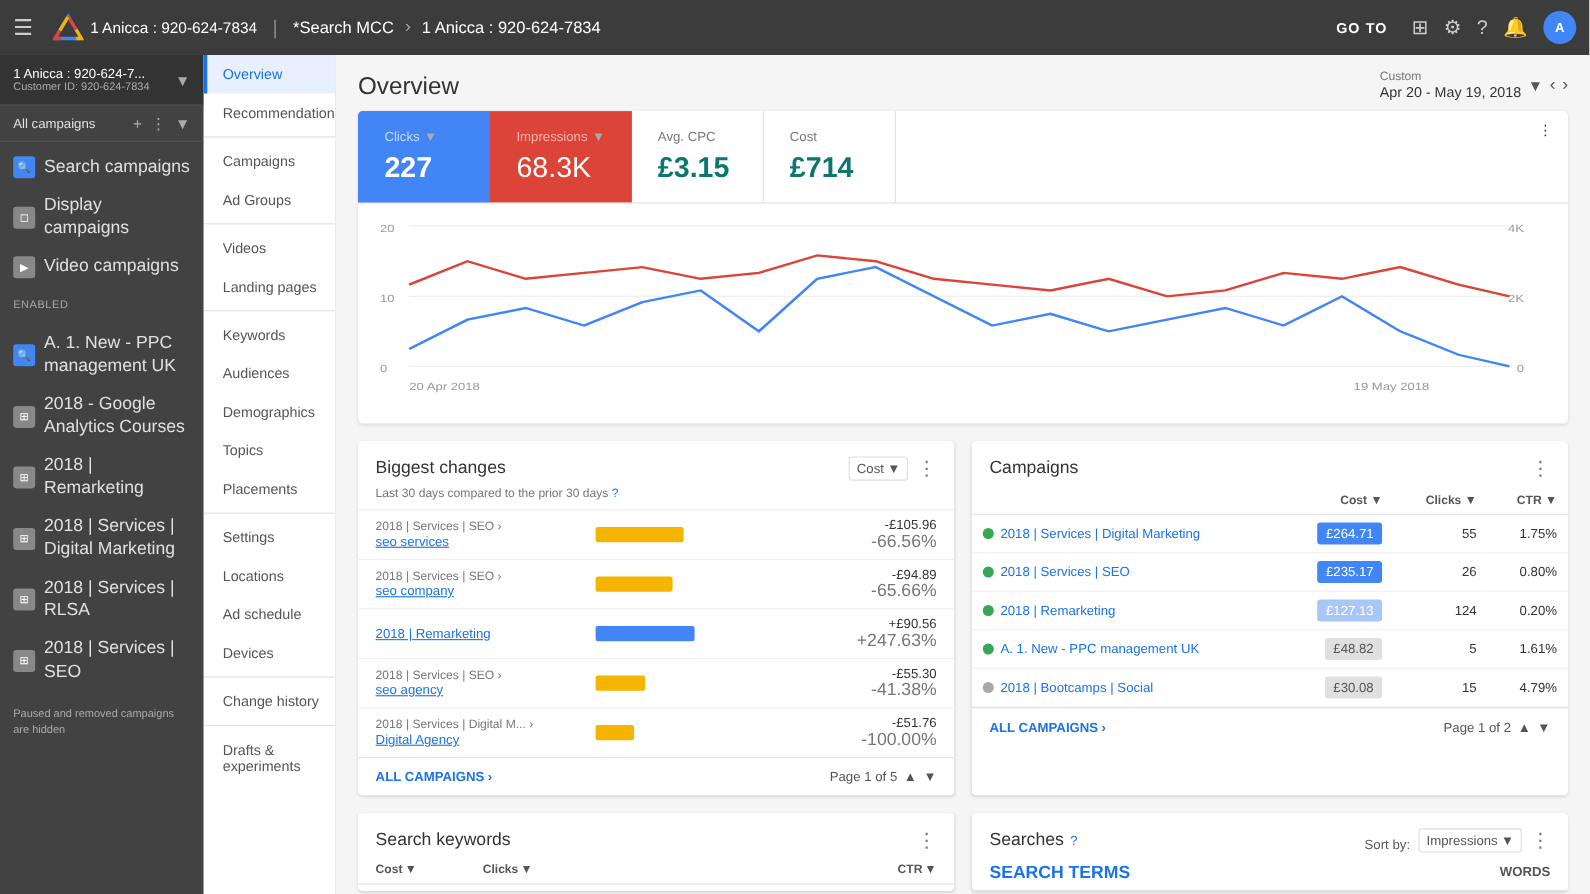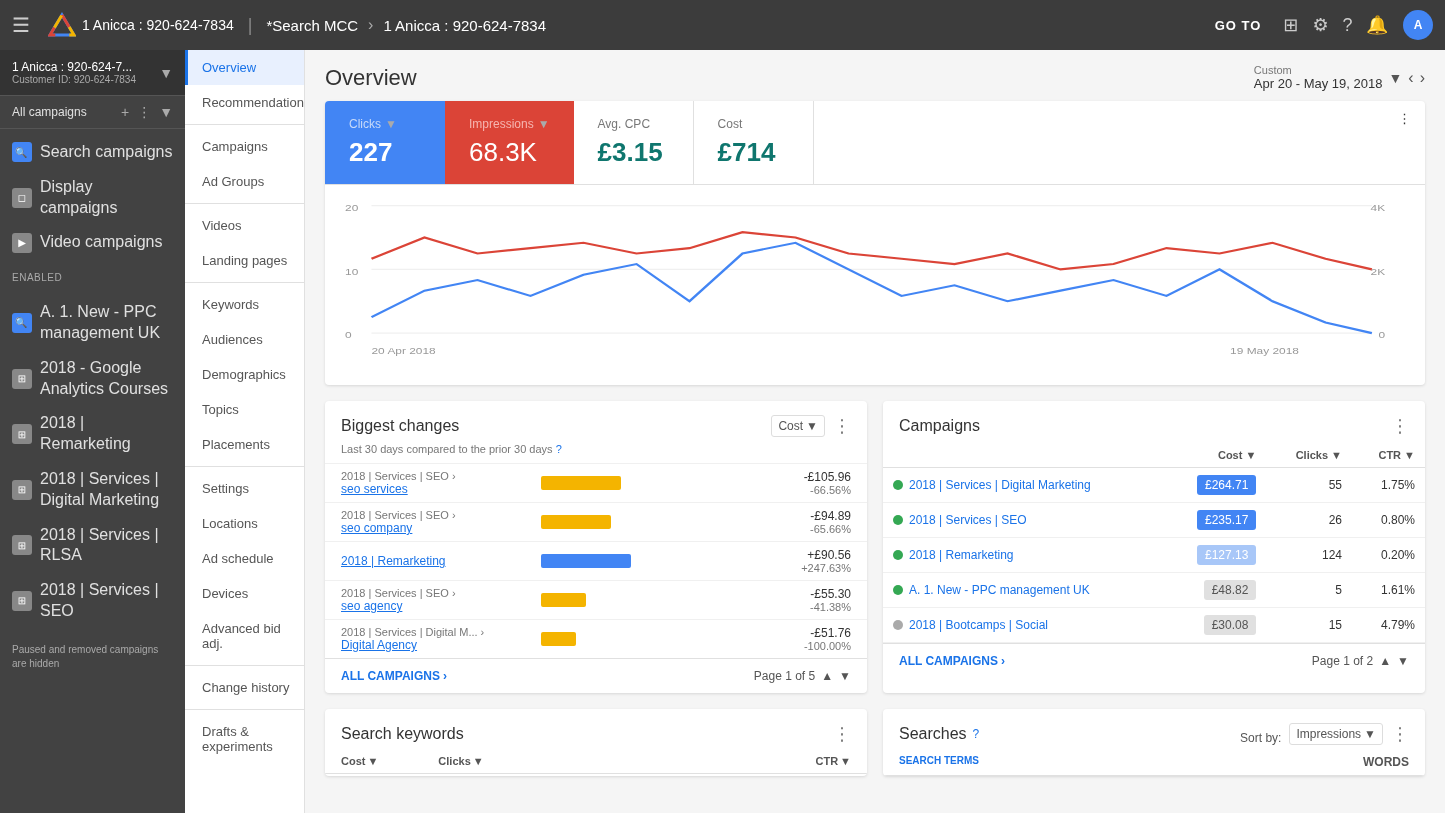--- a/index.html
+++ b/index.html
@@ -89,21 +89,21 @@
     .card-more { color: #777; font-size: 18px; cursor: pointer; }
     .sort-btn { font-size: 12px; color: #555; display: flex; align-items: center; gap: 3px; cursor: pointer; padding: 3px 6px; border: 1px solid #ddd; border-radius: 3px; }
     .changes-row { display: flex; align-items: center; padding: 6px 16px; border-top: 1px solid #f0f0f0; }
     .changes-name { flex: 0 0 200px; }
     .changes-name-main { font-size: 11px; color: #777; }
     .changes-name-link { font-size: 12px; color: #1a73e8; cursor: pointer; text-decoration: underline; }
     .changes-bar { flex: 0 0 120px; height: 18px; display: flex; align-items: center; }
     .bar-yellow { height: 14px; background: #f4b400; border-radius: 2px; }
     .bar-blue { height: 14px; background: #4285f4; border-radius: 2px; }
     .changes-value { flex: 1; text-align: right; font-size: 12px; color: #333; }
-    .changes-pct { font-size: 11px; color: #777; }
+    .changes-pct { font-size: 16px; color: #777; }
     .changes-footer { display: flex; align-items: center; justify-content: space-between; padding: 10px 16px; border-top: 1px solid #e0e0e0; }
     .all-campaigns-link { font-size: 12px; color: #1a73e8; font-weight: 600; cursor: pointer; display: flex; align-items: center; gap: 3px; }
     .pagination { font-size: 12px; color: #555; display: flex; align-items: center; gap: 6px; }
 
     
     .campaigns-table { width: 100%; border-collapse: collapse; }
     .campaigns-table th { font-size: 11px; color: #555; font-weight: 600; padding: 6px 10px; text-align: right; border-bottom: 1px solid #e0e0e0; }
     .campaigns-table th:first-child { text-align: left; }
     .campaigns-table td { font-size: 12px; padding: 7px 10px; border-bottom: 1px solid #f0f0f0; text-align: right; }
     .campaigns-table td:first-child { text-align: left; }
@@ -117,21 +117,21 @@
     .cost-light-blue { background: #a8c7f8; }
     .cost-gray { background: #e0e0e0; color: #555; }
 
     
     .two-col-bottom { display: flex; gap: 16px; margin: 0 20px 16px; }
     .card-bottom-header { display: flex; align-items: center; justify-content: space-between; padding: 14px 16px 10px; }
     .sort-label { font-size: 12px; color: #555; display: flex; align-items: center; gap: 4px; }
     .col-headers { display: flex; padding: 0 16px 6px; border-bottom: 1px solid #e0e0e0; }
     .col-hdr { font-size: 11px; color: #555; font-weight: 600; display: flex; align-items: center; gap: 2px; }
     .col-hdr.right { margin-left: auto; }
-    .searches-btn { font-size: 10px; color: #1a73e8; font-weight: 600; cursor: pointer; }
+    .searches-btn { font-size: 16px; color: #1a73e8; font-weight: 600; cursor: pointer; }
     .searches-words { font-size: 12px; color: #555; font-weight: 600; }
   </style>
 </head>
 <body>
 
 <div class="topbar">
   <span class="hamburger">☰</span>
   <div class="topbar-logo">
     <svg class="logo-a" viewBox="0 0 28 28">
       <polygon points="14,4 26,24 2,24" fill="none" stroke="#4285f4" stroke-width="3"></polygon>
@@ -229,21 +229,20 @@
     <div class="middle-nav-item">Keywords</div>
     <div class="middle-nav-item">Audiences</div>
     <div class="middle-nav-item">Demographics</div>
     <div class="middle-nav-item">Topics</div>
     <div class="middle-nav-item">Placements</div>
     <div class="middle-nav-divider"></div>
     <div class="middle-nav-item">Settings</div>
     <div class="middle-nav-item">Locations</div>
     <div class="middle-nav-item">Ad schedule</div>
     <div class="middle-nav-item">Devices</div>
-    <div class="middle-nav-item">Advanced bid adj.</div>
     <div class="middle-nav-divider"></div>
     <div class="middle-nav-item">Change history</div>
     <div class="middle-nav-divider"></div>
     <div class="middle-nav-item">Drafts &amp; experiments</div>
   </div>
 
   <div class="content">
 
     <div class="content-header">
       <span class="content-title">Overview</span>

